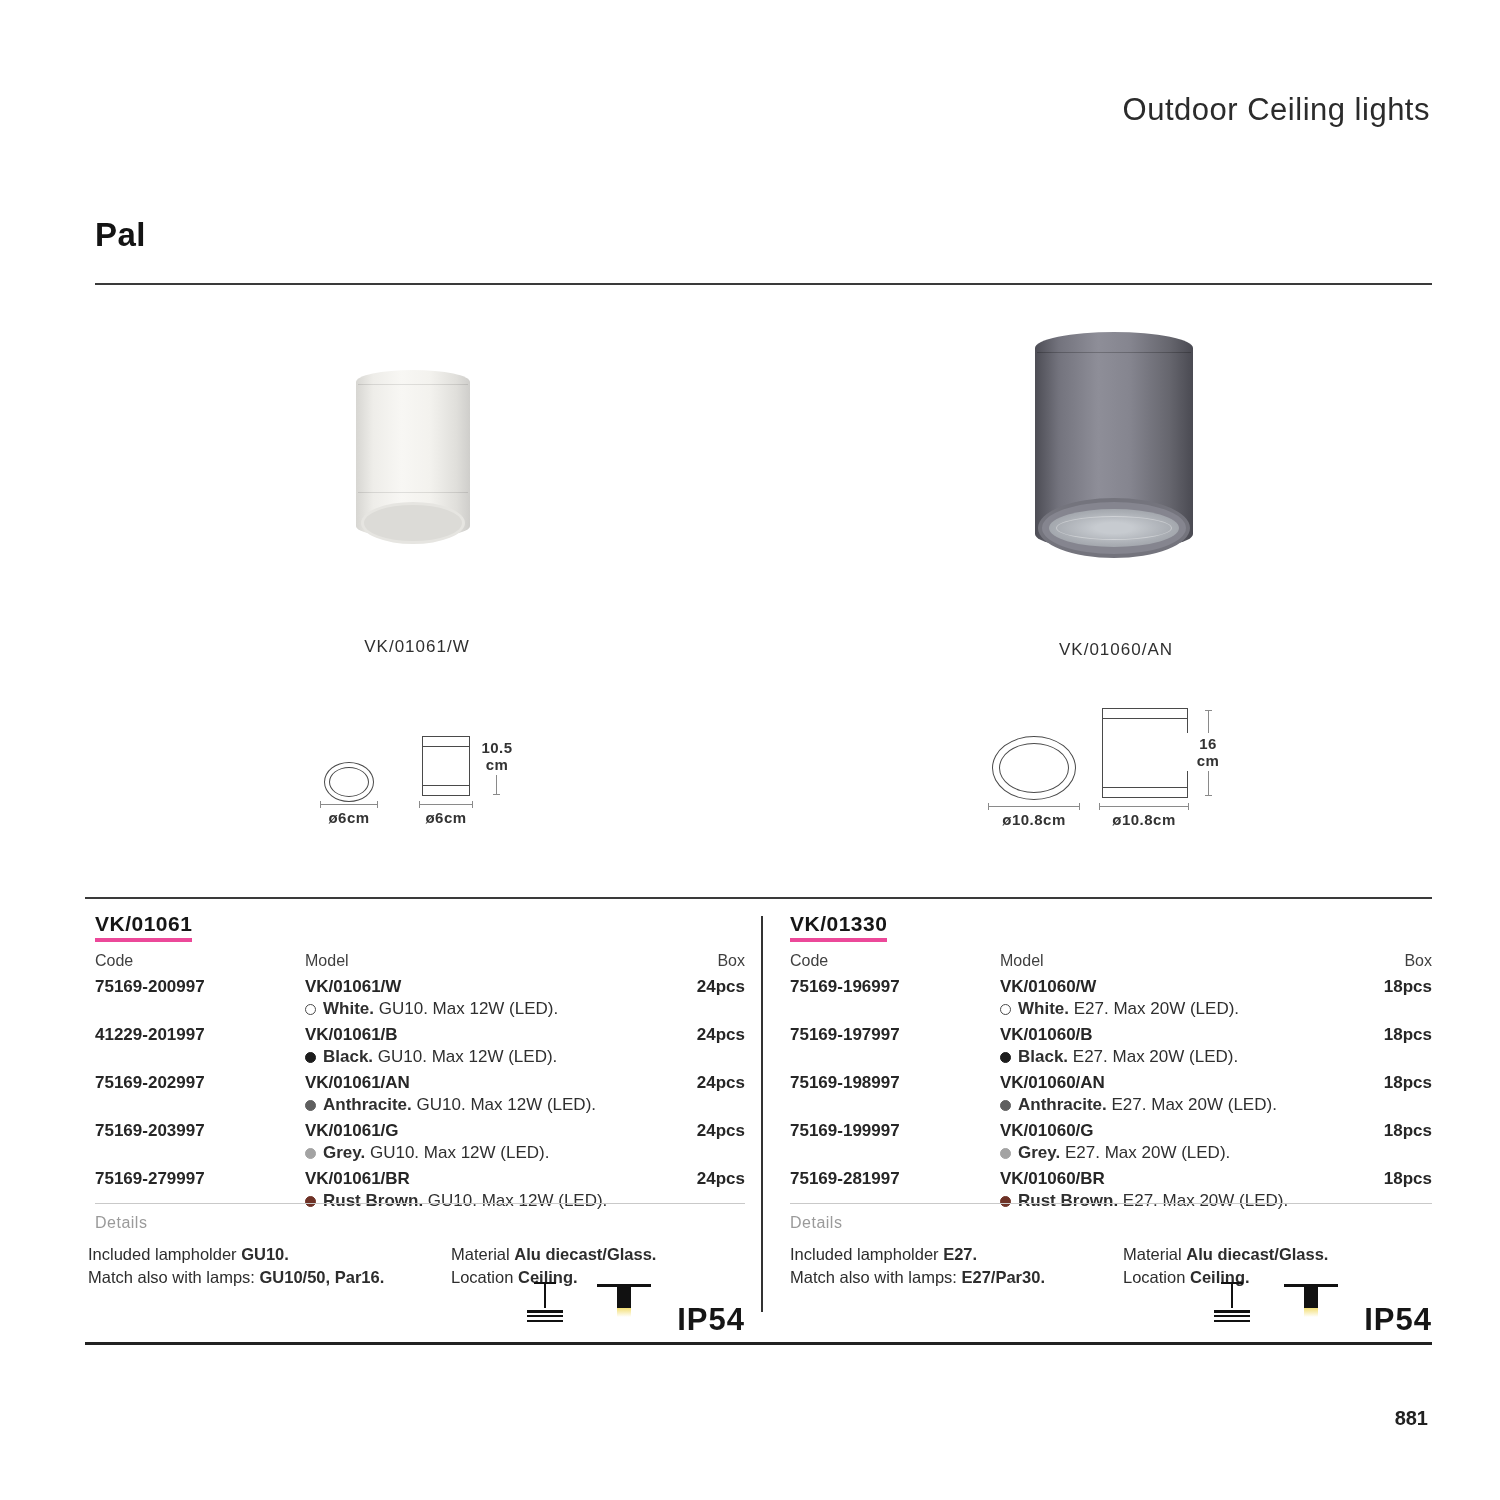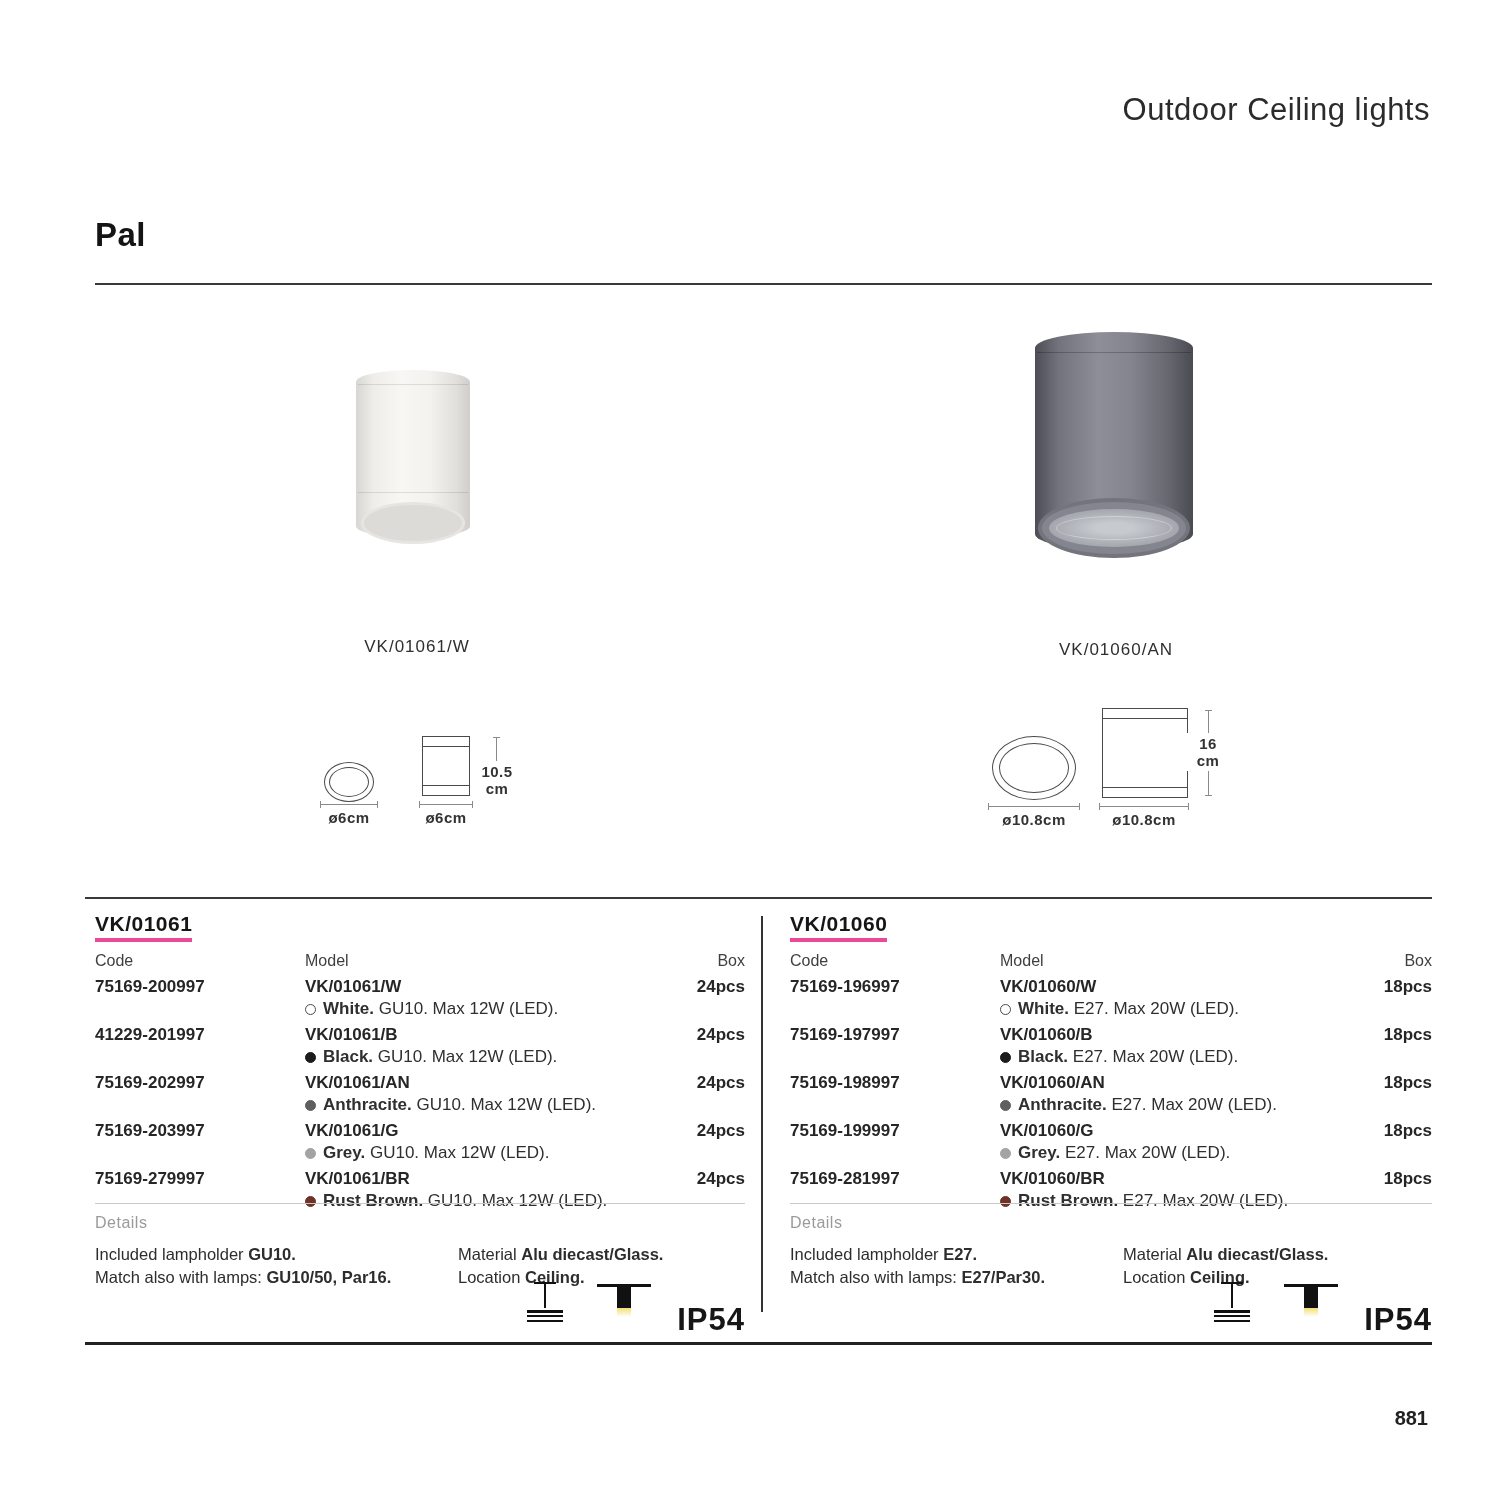--- a/index.html
+++ b/index.html
@@ -133,21 +133,21 @@
     <div class="dim-label" style="left:8px;top:109px;width:82px;">ø6cm</div>
 
     <div class="dim-rect" style="left:122px;top:36px;width:46px;height:58px;">
       <div class="dim-band" style="top:9px;"></div>
       <div class="dim-band" style="bottom:9px;"></div>
     </div>
     <div class="dimline-h" style="left:119px;top:104px;width:54px;"></div>
     <div class="dim-label" style="left:110px;top:109px;width:72px;">ø6cm</div>
 
     <div class="dimline-v" style="left:196px;top:37px;height:58px;"></div>
-    <div class="dim-height-label" style="left:173px;top:61px;width:48px;">
+    <div class="dim-height-label" style="left:173px;top:37px;width:48px;">
       <div>10.5</div>
       <div>cm</div>
     </div>
   </div>
 
   <div class="dim-group" style="left:960px;top:690px;width:290px;height:160px;">
     <div class="dim-ellipse" style="left:32px;top:46px;width:82px;height:62px;">
       <div class="dim-ellipse-inner" style="inset:6px;"></div>
     </div>
     <div class="dimline-h" style="left:28px;top:116px;width:92px;"></div>
@@ -229,21 +229,21 @@
       <div class="line2">
         <span class="dot" style="background: rgb(110, 50, 38); border-color: rgb(110, 50, 38);"></span><span class="bold">Rust Brown.</span> <span>GU10. Max 12W (LED).</span>
       </div>
     </div>
     <div class="t-box line1">24pcs</div>
   </div>
 </div>
   </div>
   <div class="light-divider" style="left:95px;width:650px;"></div>
   <div class="details-label" style="left:95px;">Details</div>
-  <div class="details-block" style="left:95px;width:650px;">
+  <div class="details-block" style="left:88px;width:650px;">
     <div style="width:363px;">
       <div><span>Included lampholder </span><span class="bold">GU10.</span></div>
       <div><span>Match also with lamps: </span><span class="bold">GU10/50, Par16.</span></div>
     </div>
     <div>
       <div><span>Material </span><span class="bold">Alu diecast/Glass.</span></div>
       <div><span>Location </span><span class="bold">Ceiling.</span></div>
     </div>
   </div>
   <div class="icons-row" style="left:95px;width:650px;">
@@ -256,21 +256,21 @@
     </div>
     <div class="ceiling-icon">
       <div class="c-bar"></div>
         <div class="c-lamp"></div>
         <div class="c-glow"></div>
     </div>
     <div class="ip-rating">IP54</div>
   </div>
 
   <div class="tcol" style="left:790px;width:642px;">
-    <div class="tcol-heading">VK/01060</div>
+    <div class="tcol-heading">VK/01330</div>
     <div class="t-grid t-headrow">
       <div class="t-code">Code</div>
       <div class="t-model">Model</div>
       <div class="t-box">Box</div>
     </div>
     <div>
   <div class="t-grid t-row">
     <div class="t-code line1">75169-196997</div>
     <div class="t-model">
       <div class="line1">VK/01060/W</div>

